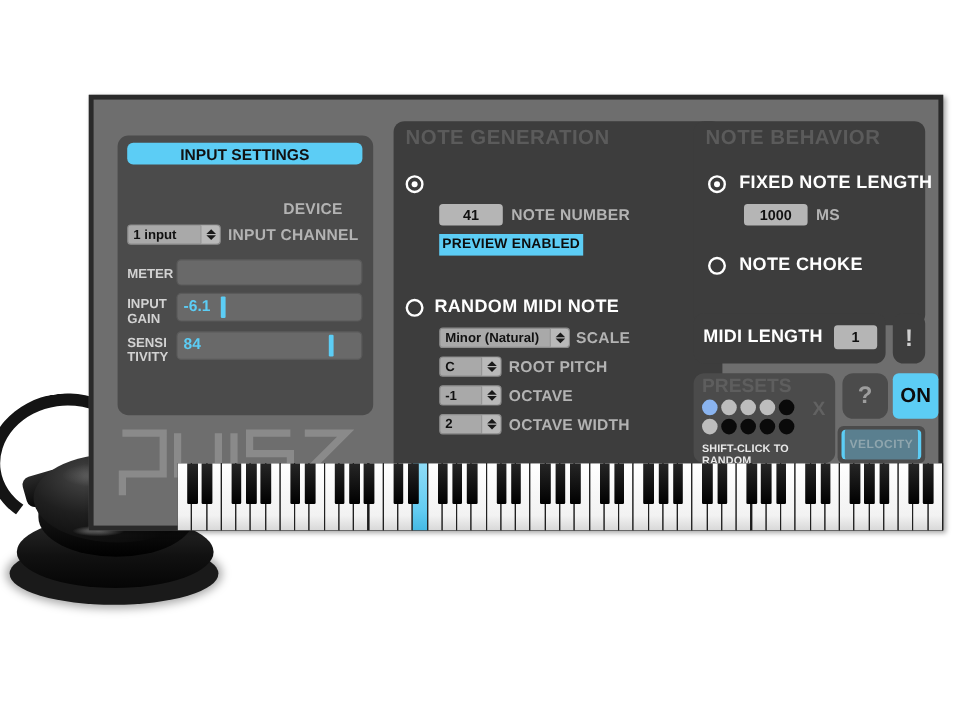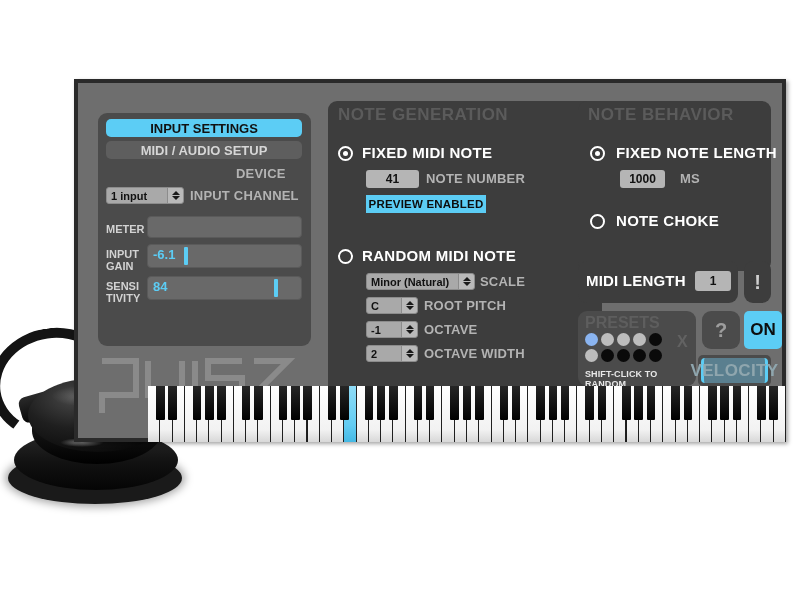--- a/index.html
+++ b/index.html
@@ -178,21 +178,21 @@
     position:absolute;left:666px;top:228px;width:38px;height:38px;
     background:#5ccdf5;border-radius:5px;
     display:flex;align-items:center;justify-content:center;
     color:#0d0d0d;font-size:17px;font-weight:bold;
   }
   #velocity-btn{
     position:absolute;left:3px;top:3px;width:67px;height:25px;
     background:#5a7f8f;border-radius:4px;box-sizing:border-box;
     border-left:3px solid #5ccdf5;border-right:3px solid #5ccdf5;
     display:flex;align-items:center;justify-content:center;
-    color:#8fa6ae;font-size:17px;font-weight:bold;letter-spacing:.4px;
+    color:#8fa6ae;font-size:10px;font-weight:bold;letter-spacing:.4px;
   }
 
   
   #presets-title{position:absolute;left:7px;top:3px;color:#5e5e5e;font-size:16px;font-weight:bold;}
   .dotrow{position:absolute;left:7px;display:flex;gap:3px;}
   .dot{width:13px;height:13px;border-radius:50%;background:#0a0a0a;}
   #presets-x{position:absolute;left:99px;top:22px;color:#626262;font-size:16px;font-weight:bold;}
   #presets-hint{position:absolute;left:7px;top:58px;color:#e8e8e8;font-size:9px;font-weight:bold;letter-spacing:.1px;}
 
   
@@ -236,23 +236,20 @@
           <path d="M158 10 h34 l-34 34 h34"></path>
         </g>
       </svg>
     </div>
 
     <div class="panel" id="panel-left">
 
       <div class="tabbtn" id="tab-input">
         <span>INPUT SETTINGS</span>
       </div>
-      <div class="tabbtn" id="tab-midi">
-        <span>MIDI / AUDIO SETUP</span>
-      </div>
 
       <div class="fieldlabel" style="left:138px;top:53px;">DEVICE</div>
 
       <div class="combo" style="left:8px;top:74px;width:78px;">
         <span class="val">1 input</span>
         <span class="spin">
             <i class="up"></i>
             <i class="dn"></i>
           </span>
       </div>
@@ -273,21 +270,20 @@
       <div class="trough" style="left:49px;top:163px;width:155px;height:24px;padding-left:33px;">
         <span class="tval">84</span>
         <span class="handle" id="sens-handle" style="left: 125.8px;"></span>
       </div>
     </div>
 
     <div class="panel" id="panel-gen">
       <div class="panel-title" style="left:10px;top:4px;">NOTE GENERATION</div>
 
       <div class="radio on" style="left:10px;top:45px;"></div>
-      <div class="radiolabel" style="left:34px;top:43px;">FIXED MIDI NOTE</div>
 
       <div class="valbox" style="left:38px;top:69px;width:53px;height:18px;">
         <span>41</span>
       </div>
       <div class="fieldlabel" style="left:98px;top:70px;">NOTE NUMBER</div>
 
       <div id="preview-pill" style="left:38px;top:94px;width:120px;height:18px;">
         <span>PREVIEW ENABLED</span>
       </div>
 
@@ -330,21 +326,21 @@
       </div>
       <div class="fieldlabel" style="left:96px;top:245px;">OCTAVE WIDTH</div>
     </div>
 
     <div class="panel" id="panel-beh">
       <div class="panel-title" style="left:10px;top:4px;">NOTE BEHAVIOR</div>
 
       <div class="radio on" style="left:12px;top:45px;"></div>
       <div class="radiolabel" style="left:38px;top:43px;">FIXED NOTE LENGTH</div>
 
-      <div class="valbox" style="left:42px;top:69px;width:45px;height:18px;">
+      <div class="valbox" style="left:42px;top:69px;width:53px;height:18px;">
         <span>1000</span>
       </div>
       <div class="fieldlabel" style="left:102px;top:70px;">MS</div>
 
       <div class="radio" style="left:12px;top:113px;"></div>
       <div class="radiolabel" style="left:38px;top:111px;">NOTE CHOKE</div>
     </div>
 
     <div class="panel" id="panel-midi">
       <div id="midi-ch-label">MIDI LENGTH</div>

